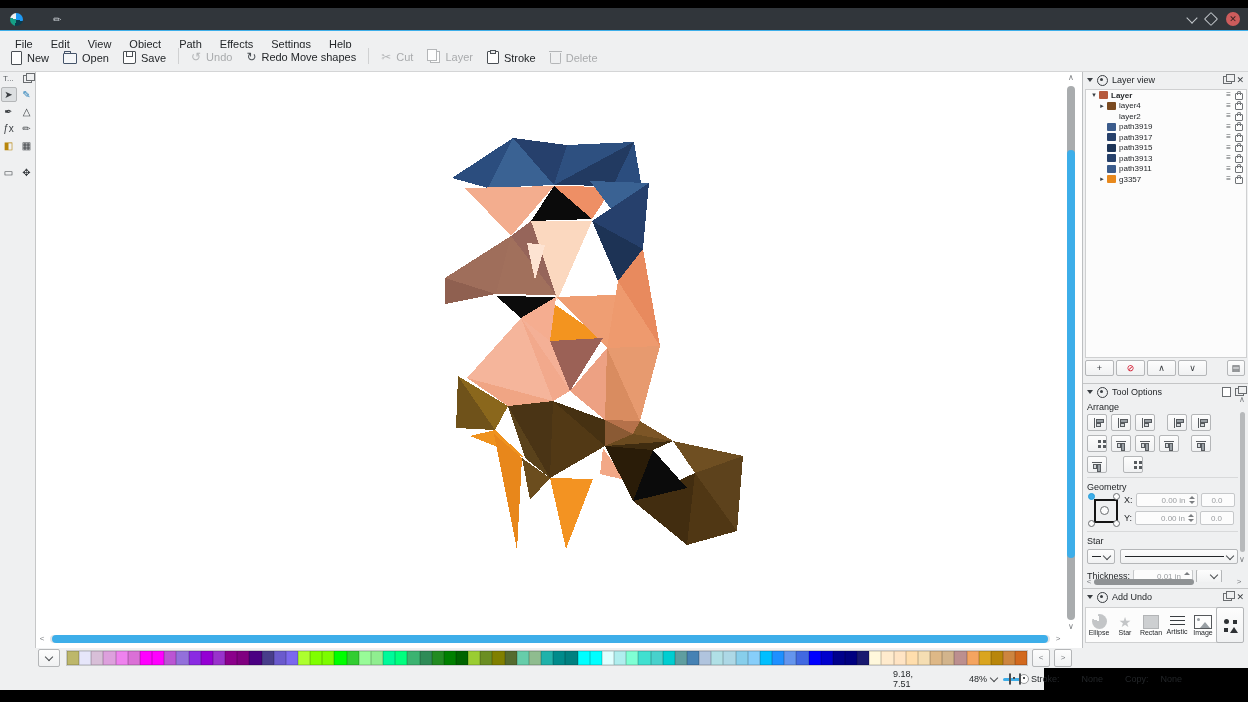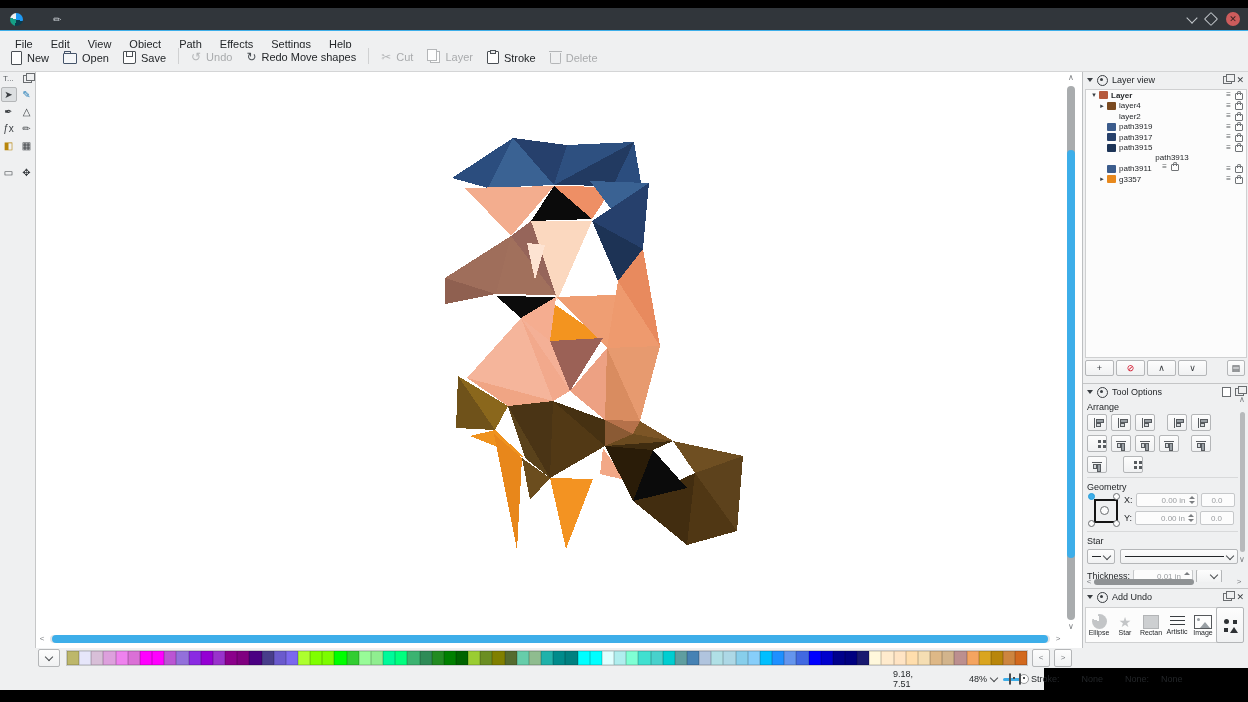--- a/index.html
+++ b/index.html
@@ -357,21 +357,21 @@
         </div>
         <div class="lrow" style="padding-left: 12px;">
           <span class="exp"></span>
           <span class="lic" style="background: rgb(29, 52, 87);"></span>
           <span class="llabel">path3915</span>
           <span class="rico">
             <span class="ham">≡</span>
             <span class="lk"></span>
           </span>
         </div>
-        <div class="lrow" style="padding-left: 12px; flex-direction: column;">
+        <div class="lrow" style="padding-left: 12px;">
           <span class="exp"></span>
           <span class="lic" style="background: rgb(39, 65, 107);"></span>
           <span class="llabel">path3913</span>
           <span class="rico">
             <span class="ham">≡</span>
             <span class="lk"></span>
           </span>
         </div>
         <div class="lrow" style="padding-left: 12px;">
           <span class="exp"></span>
@@ -670,15 +670,15 @@
   <span class="ddchev" style="margin-left:4px"></span>
   <span class="slider">
       <span class="tr"></span>
       <span class="fl"></span>
       <span class="hd"></span>
     </span>
   <span class="fit"></span>
   <span class="fit" style="margin-left:8px"></span>
   <span style="margin-left:10px">Stroke:</span>
   <span style="margin-left:22px">None</span>
-  <span style="margin-left:22px">None:</span>
+  <span style="margin-left:22px">Copy:</span>
   <span style="margin-left:12px">None</span>
 </div>
 
 </body></html>

